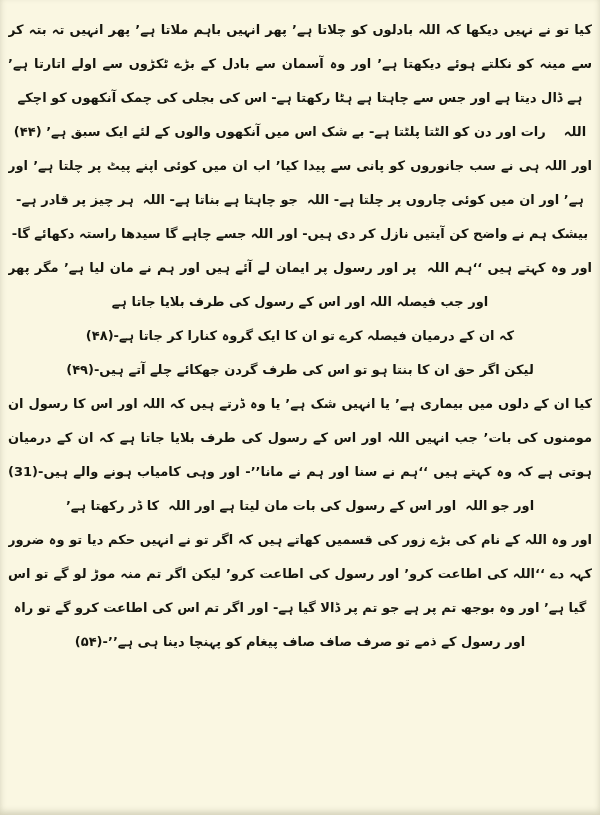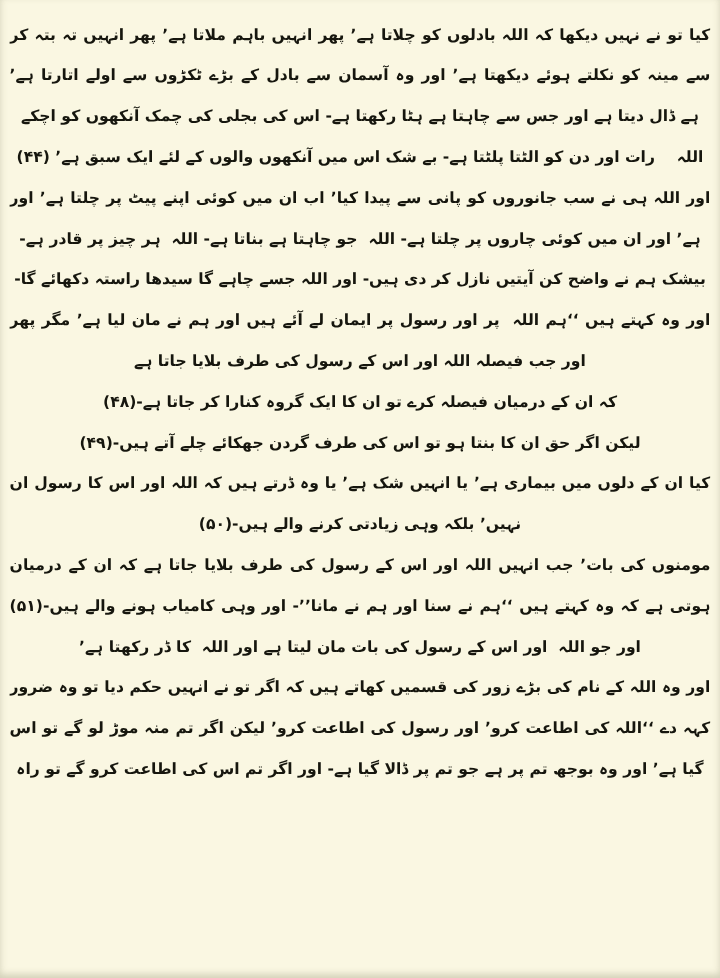--- a/index.html
+++ b/index.html
@@ -72,34 +72,34 @@
     <div class="line c">اور جب فیصلہ اللہ اور اس کے رسول کی طرف بلایا جاتا ہے</div>
     <div class="line c">کہ ان کے درمیان فیصلہ کرے تو ان کا ایک گروہ کنارا کر جاتا ہے-(۴۸)</div>
   </section>
 
   <section class="verse">
     <div class="line c">لیکن اگر حق ان کا بنتا ہو تو اس کی طرف گردن جھکائے چلے آتے ہیں-(۴۹)</div>
   </section>
 
   <section class="verse">
     <div class="line j">کیا ان کے دلوں میں بیماری ہے’ یا انہیں شک ہے’ یا وہ ڈرتے ہیں کہ اللہ اور اس کا رسول ان سے ناانصافی کریں گے ؟</div>
-    <div class="line c">نہیں’ بلکہ وہی زیادتی کرنے والے ہیں-(۵۰)</div>
   </section>
 
   <section class="verse">
     <div class="line j">مومنوں کی بات’ جب انہیں اللہ اور اس کے رسول کی طرف بلایا جاتا ہے کہ ان کے درمیان فیصلہ کرے’ صرف یہ</div>
-    <div class="line j">ہوتی ہے کہ وہ کہتے ہیں ‘‘ہم نے سنا اور ہم نے مانا’’- اور وہی کامیاب ہونے والے ہیں-(۵۱)</div>
+    <div class="line j">ہوتی ہے کہ وہ کہتے ہیں ‘‘ہم نے سنا اور ہم نے مانا’’- اور وہی کامیاب ہونے والے ہیں-(31)</div>
   </section>
 
   <section class="verse">
     <div class="line c">اور جو اللہ&nbsp; اور اس کے رسول کی بات مان لیتا ہے اور اللہ&nbsp; کا ڈر رکھتا ہے’</div>
   </section>
 
   <section class="verse">
     <div class="line j">اور وہ اللہ کے نام کی بڑے زور کی قسمیں کھاتے ہیں کہ اگر تو نے انہیں حکم دیا تو وہ ضرور (جہاد کے لئے) نکلیں گے-</div>
   </section>
 
   <section class="verse">
     <div class="line j">کہہ دے ‘‘اللہ کی اطاعت کرو’ اور رسول کی اطاعت کرو’ لیکن اگر تم منہ موڑ لو گے تو اس پر وہی بوجھ ہے جو اس پر ڈالا</div>
     <div class="line c">گیا ہے’ اور وہ بوجھ تم پر ہے جو تم پر ڈالا گیا ہے- اور اگر تم اس کی اطاعت کرو گے تو راہ پا لو گے-</div>
+    <div class="line c">اور رسول کے ذمے تو صرف صاف صاف پیغام کو پہنچا دینا ہی ہے’’-(۵۴)</div>
   </section>
 
 </main>
 
 </body></html>

